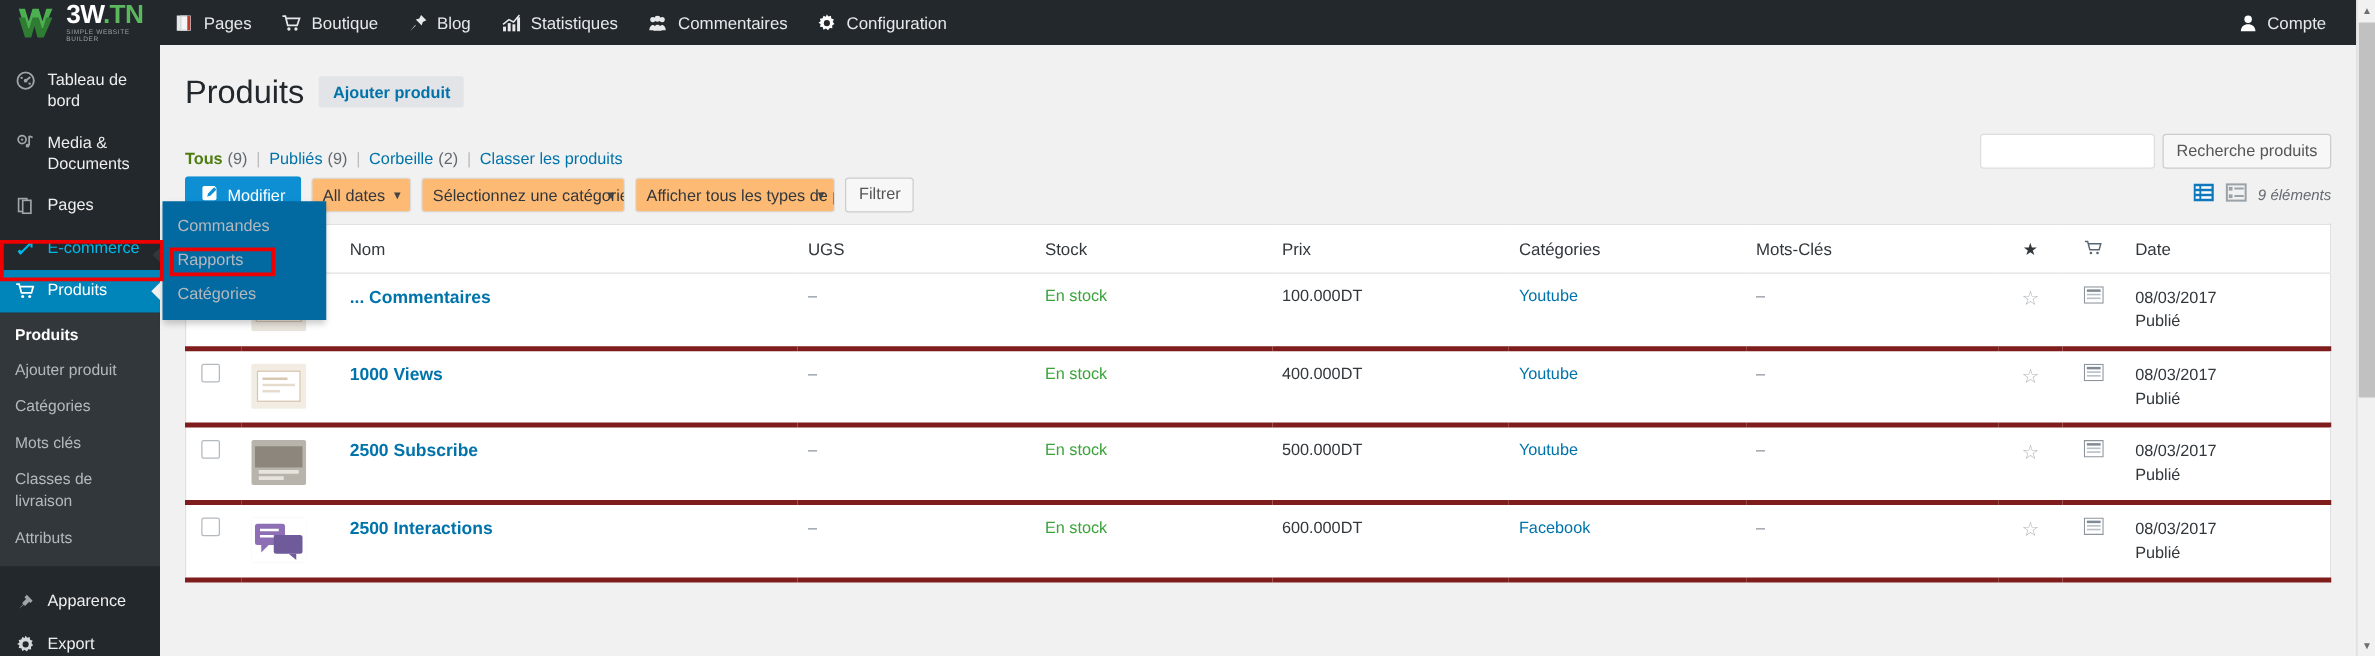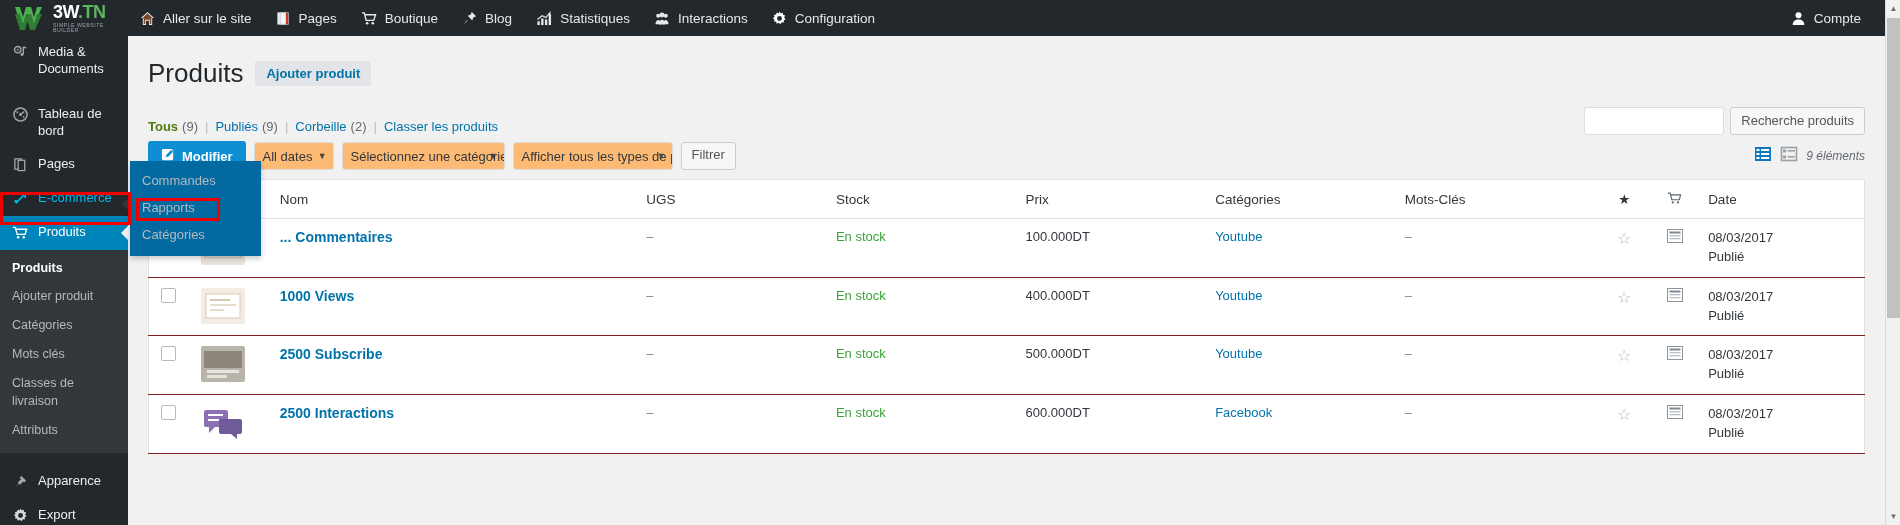--- a/index.html
+++ b/index.html
@@ -22,21 +22,21 @@
     z-index: 60;
   }
   .ab-logo {
     width: 128px; height: 36px;
     display: flex; align-items: center;
     padding-left: 14px;
     background: #23282d;
   }
   .logo-mark { display:flex; align-items:flex-start; margin-right: 5px; }
   .logo-text { display:flex; flex-direction:column; line-height:1; }
-  .logo-main { font-size: 18px; font-weight: bold; letter-spacing: -0.5px; }
+  .logo-main { font-size: 21px; font-weight: bold; letter-spacing: -0.5px; }
   .logo-main .w3 { color:#ffffff; }
   .logo-main .tn { color:#5cb85c; }
   .logo-sub { font-size: 5.2px; color:#9aa0a6; letter-spacing: 0.5px; margin-top:2px; }
 
   .ab-item {
     display: flex; align-items: center;
     height: 36px; padding: 0 12px;
     color: #e6e8ea; font-size: 13.5px;
     white-space: nowrap; cursor: pointer;
   }
@@ -150,21 +150,21 @@
     position:relative;
     margin-top: 7px;
     display:flex; align-items:center; gap:8px; height: 30px;
   }
   .btn {
     border-radius:3px; border:1px solid transparent;
     font-size:13px; padding: 5px 12px;
     display:inline-flex; align-items:center; gap:6px;
     cursor:pointer; white-space:nowrap;
   }
-  .btn-edit { background:#0e8fd4; color:#fff; font-weight:bold; }
+  .btn-edit { background:#0e8fd4; color:#fff; font-weight:normal; }
   .btn-trash { background:#f05b5b; color:#fff; }
   .select {
     background:#fdba74; border:1px solid #ddd; border-radius:3px;
     font-size:13px; color:#32373c; padding: 4px 20px 4px 8px;
     height:28px; position:relative; display:inline-flex; align-items:center;
     cursor:pointer; overflow:hidden; white-space:nowrap;
   }
   .select .caret { position:absolute; right:6px; font-size:9px; color:#444; }
   .btn-filter {
     background:#f7f7f7; border:1px solid #ccc; color:#555;
@@ -190,21 +190,21 @@
   .displaying-num { font-size:12px; font-style:italic; color:#646970; }
 
   
   table.wp-list { width:100%; border-collapse:collapse; margin-top: 8px; background:#fff;
     border:1px solid #e1e1e1; border-radius:3px; }
   table.wp-list thead th {
     text-align:left; font-weight:400; font-size:13.5px; color:#32373c;
     padding: 10px 8px; border-bottom:1px solid #e1e1e1; background:#fff;
   }
   table.wp-list tbody td {
-    padding: 10px 8px; border-bottom:1px solid #7f1d1d;
+    padding: 10px 8px; border-bottom:4px solid #7f1d1d;
     font-size:13px; vertical-align:top; color:#32373c;
   }
   .col-cb { width:30px; padding-left:12px !important; }
   .col-thumb { width:62px; }
   .col-name { width: 290px; }
   .col-ugs { width:150px; }
   .col-stock { width:150px;margin-left:38px; }
   .col-prix { width:150px; }
   .col-cat { width:150px; }
   .col-tags { width:160px; }
@@ -255,29 +255,20 @@
       </svg>
     </span>
     <span class="logo-text">
       <span class="logo-main">
         <span class="w3">3W</span><span class="tn">.TN</span>
       </span>
       <span class="logo-sub">SIMPLE WEBSITE BUILDER</span>
     </span>
   </div>
 
-  <div class="ab-item">
-    <span class="ico">
-      <svg width="15" height="15" viewBox="0 0 16 16">
-          <path d="M8 1 L15 7.5 H13 V15 H9.5 V10.5 H6.5 V15 H3 V7.5 H1 Z" fill="#e6e8ea"></path>
-          <path d="M8 2.5 L13.5 7.6 H12 V13.8 H10.5 V9.3 H5.5 V13.8 H4 V7.6 H2.5 Z" fill="#7a4a2a"></path>
-        </svg>
-    </span>
-    <span>Aller sur le site</span>
-  </div>
 
   <div class="ab-item">
     <span class="ico">
       <svg width="15" height="15" viewBox="0 0 16 16">
           <rect x="2" y="2" width="8" height="12" fill="#e6e8ea" stroke="#e6e8ea"></rect>
           <rect x="5" y="2" width="8" height="12" fill="#f5f5f5" stroke="#cfd3d6"></rect>
           <rect x="10.5" y="2" width="2.5" height="12" fill="#c0392b"></rect>
         </svg>
     </span>
     <span>Pages</span>
@@ -321,21 +312,21 @@
     <span class="ico">
       <svg width="16" height="15" viewBox="0 0 16 16">
           <circle cx="4" cy="5" r="2.2" fill="#e6e8ea"></circle>
           <circle cx="12" cy="5" r="2.2" fill="#e6e8ea"></circle>
           <circle cx="8" cy="4.2" r="2.6" fill="#e6e8ea"></circle>
           <path d="M1 14 c0-3 2-4.5 3-4.5 s3 1.5 3 4.5 z" fill="#e6e8ea"></path>
           <path d="M9 14 c0-3 2-4.5 3-4.5 s3 1.5 3 4.5 z" fill="#e6e8ea"></path>
           <path d="M4.5 14.5 c0-3.6 2-5.2 3.5-5.2 s3.5 1.6 3.5 5.2 z" fill="#e6e8ea"></path>
         </svg>
     </span>
-    <span>Interactions</span>
+    <span>Commentaires</span>
   </div>
 
   <div class="ab-item">
     <span class="ico">
       <svg width="15" height="15" viewBox="0 0 16 16">
           <path d="M8 0.5 l1.2 1.9 2.2-.6 .4 2.3 2.2 .7 -1 2.1 1.4 1.8 -1.9 1.3 .2 2.3 -2.3 -.2 -1.4 1.9 -1.8-1.4 -2.1 1 -.7-2.2 -2.3-.4 .6-2.2 -1.9-1.2 1.9-1.2 -.6-2.2 2.3-.4 .7-2.2 2.1 1z" fill="#ffffff"></path>
           <circle cx="8" cy="8" r="2.6" fill="#23282d"></circle>
         </svg>
     </span>
     <span>Configuration</span>
@@ -349,44 +340,44 @@
             <path d="M1.8 15 c0-4.1 2.8-6 6.2-6 s6.2 1.9 6.2 6 z" fill="#ffffff"></path>
           </svg>
       </span>
       <span>Compte</span>
     </div>
   </div>
 </div>
 
 <div id="sidebar">
 
+  <div class="menu-item sep-top">
+    <span class="mi-ico">
+      <svg width="15" height="15" viewBox="0 0 16 16">
+          <circle cx="8" cy="8" r="7" fill="none" stroke="#a0a5aa" stroke-width="1.6"></circle>
+          <circle cx="8" cy="8" r="1.6" fill="#a0a5aa"></circle>
+          <path d="M8 8 L12 5" stroke="#a0a5aa" stroke-width="1.6"></path>
+          <circle cx="4.6" cy="5.6" r="1" fill="#a0a5aa"></circle>
+          <circle cx="11.4" cy="10.5" r="1" fill="#a0a5aa"></circle>
+        </svg>
+    </span>
+    <span class="mi-label">Tableau de bord</span>
+  </div>
+
   <div class="menu-item">
     <span class="mi-ico">
       <svg width="15" height="15" viewBox="0 0 16 16">
           <circle cx="5" cy="5" r="3.4" fill="none" stroke="#a0a5aa" stroke-width="1.5"></circle>
           <circle cx="5" cy="5" r="1" fill="#a0a5aa"></circle>
           <path d="M11 2 v8" stroke="#a0a5aa" stroke-width="1.5"></path>
           <circle cx="9.6" cy="10.2" r="1.6" fill="#a0a5aa"></circle>
           <path d="M11 2 l3 1.2" stroke="#a0a5aa" stroke-width="1.5"></path>
         </svg>
     </span>
     <span class="mi-label">Media &amp; Documents</span>
-  </div>
-
-  <div class="menu-item sep-top">
-    <span class="mi-ico">
-      <svg width="15" height="15" viewBox="0 0 16 16">
-          <circle cx="8" cy="8" r="7" fill="none" stroke="#a0a5aa" stroke-width="1.6"></circle>
-          <circle cx="8" cy="8" r="1.6" fill="#a0a5aa"></circle>
-          <path d="M8 8 L12 5" stroke="#a0a5aa" stroke-width="1.6"></path>
-          <circle cx="4.6" cy="5.6" r="1" fill="#a0a5aa"></circle>
-          <circle cx="11.4" cy="10.5" r="1" fill="#a0a5aa"></circle>
-        </svg>
-    </span>
-    <span class="mi-label">Tableau de bord</span>
   </div>
 
   <div class="menu-item">
     <span class="mi-ico">
       <svg width="15" height="15" viewBox="0 0 16 16">
           <rect x="2" y="2" width="7" height="11" fill="none" stroke="#a0a5aa" stroke-width="1.4"></rect>
           <rect x="5.5" y="3.5" width="7" height="11" fill="#23282d" stroke="#a0a5aa" stroke-width="1.4"></rect>
         </svg>
     </span>
     <span class="mi-label">Pages</span>

